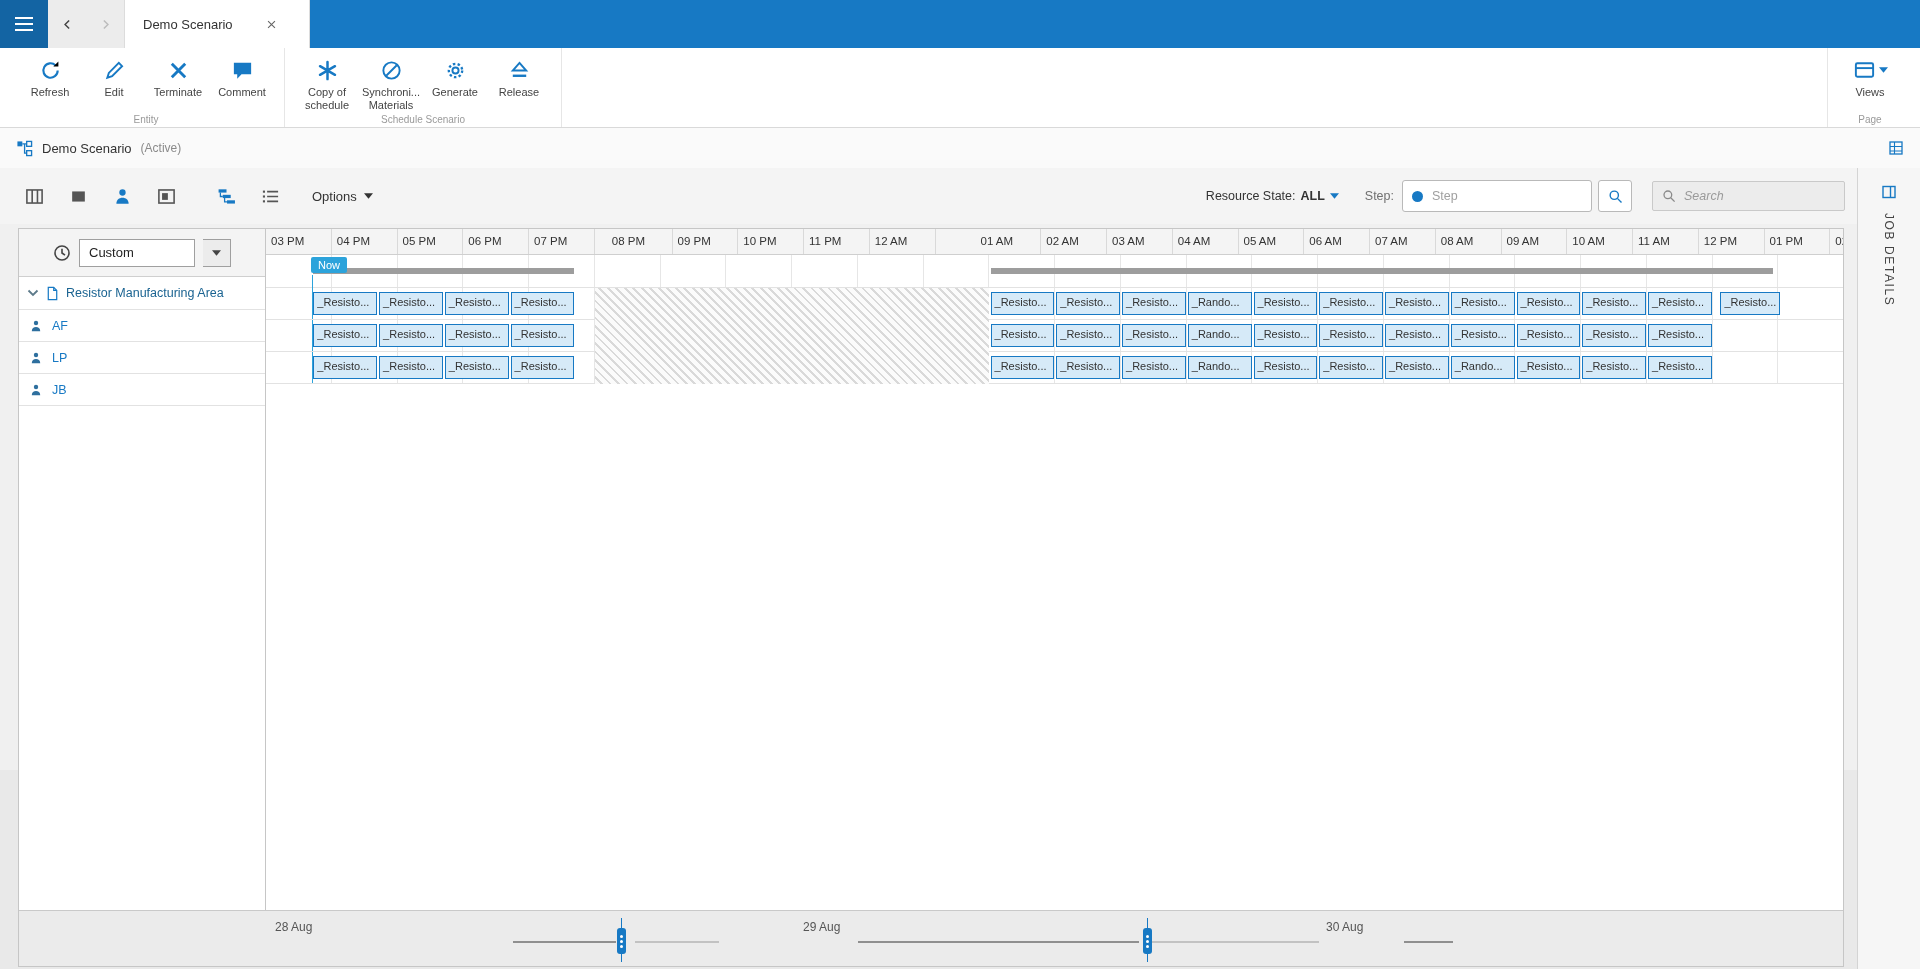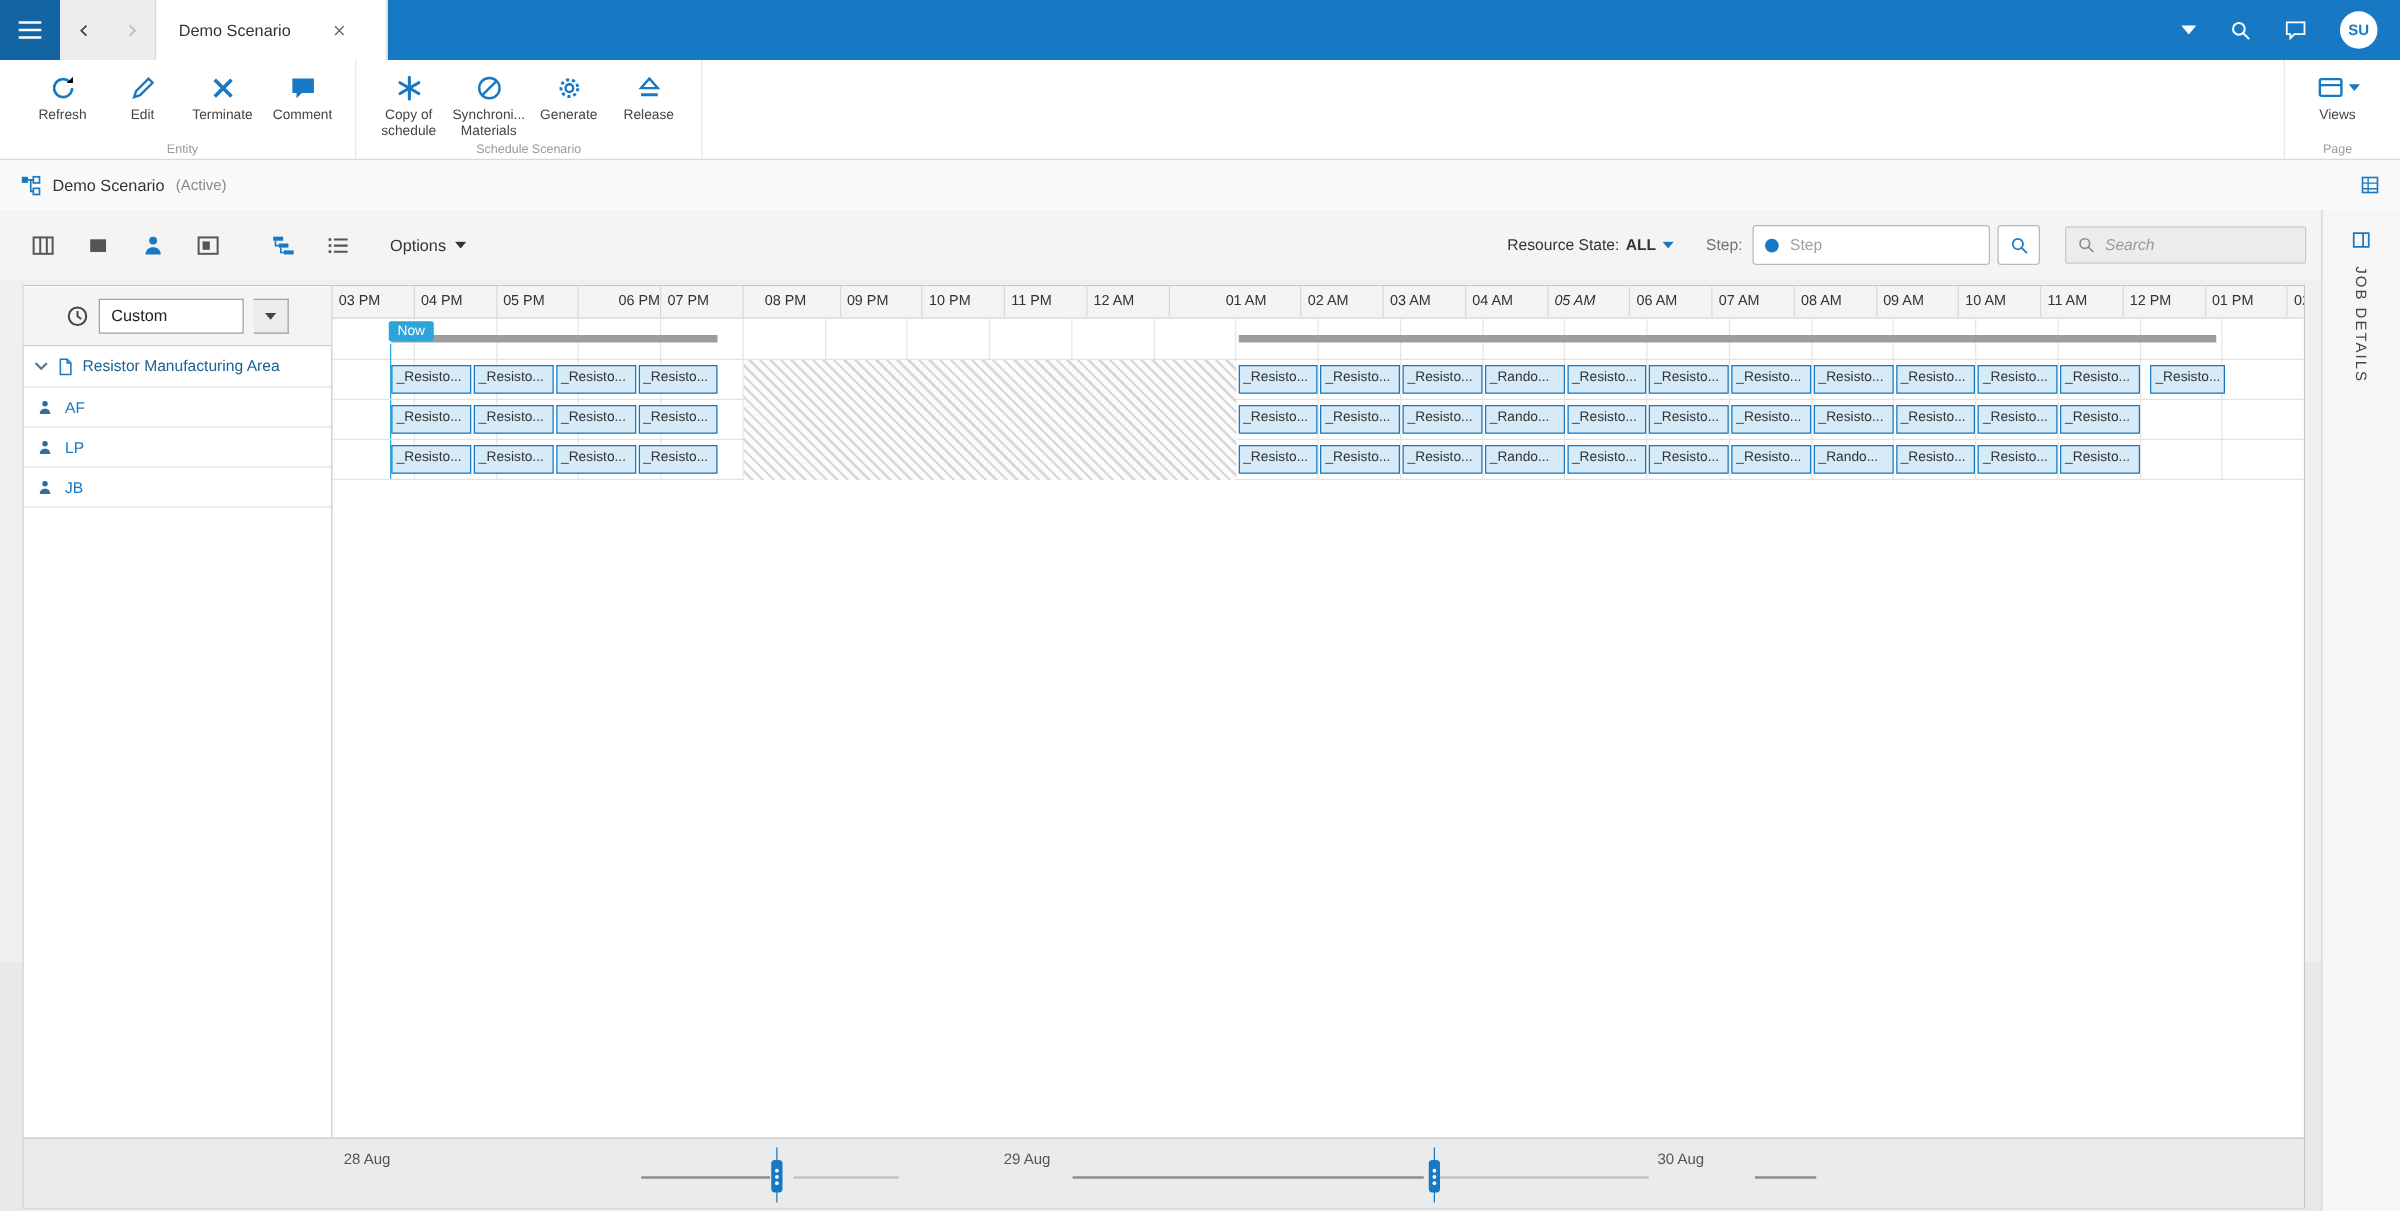--- a/index.html
+++ b/index.html
@@ -156,39 +156,20 @@
         <span class="tab-title">Demo Scenario</span>
         <span class="tab-close">
             <span class="icn">
               <svg viewBox="0 0 16 16">
                 <path d="M3 3l10 10M13 3L3 13" stroke="currentColor" stroke-width="1.6"></path>
               </svg>
             </span>
           </span>
       </div>
     </div>
-    <div class="topbar-right">
-      <span class="icn tb-caret">
-          <svg viewBox="0 0 10 6">
-            <path d="M0 0h10L5 6z" fill="currentColor"></path>
-          </svg>
-        </span>
-      <span class="icn">
-          <svg viewBox="0 0 16 16">
-            <circle cx="6.7" cy="6.7" r="4.4" fill="none" stroke="currentColor" stroke-width="1.5"></circle>
-            <path d="M10 10l4.4 4.4" stroke="currentColor" stroke-width="1.5"></path>
-          </svg>
-        </span>
-      <span class="icn">
-          <svg viewBox="0 0 18 17">
-            <path d="M1.5 1.5h15v10h-8.5L4.5 15v-3.5h-3z" fill="none" stroke="currentColor" stroke-width="1.5"></path>
-          </svg>
-        </span>
-      <div class="avatar">SU</div>
-    </div>
   </header>
 
   <div class="ribbon">
     <div class="rb-groups">
         <div class="rb-group">
           <div class="rb-btn">
             <div class="rb-icn-row">
               <span class="icn">
                 <svg viewBox="0 0 24 24">
                   <path d="M19.5 12a7.5 7.5 0 1 1-2.2-5.3" fill="none" stroke="currentColor" stroke-width="2.2"></path>
@@ -485,32 +466,32 @@
                   </span>
                   <span class="g-rname">JB</span>
                 </div>
               </div>
           </div>
           <div class="g-timecol">
             <div class="g-hours">
                 <div class="g-hour-cell" style="width: 65.75px;">03 PM</div>
                 <div class="g-hour-cell" style="width: 65.75px;">04 PM</div>
                 <div class="g-hour-cell" style="width: 65.75px;">05 PM</div>
-                <div class="g-hour-cell" style="width: 65.75px; text-align: right;">06 PM</div>
+                <div class="g-hour-cell" style="width: 65.75px;">06 PM</div>
                 <div class="g-hour-cell" style="width: 65.75px;">07 PM</div>
                 <div class="g-hour-cell" style="width: 65.75px; margin-left: 12px;">08 PM</div>
                 <div class="g-hour-cell" style="width: 65.75px;">09 PM</div>
                 <div class="g-hour-cell" style="width: 65.75px;">10 PM</div>
                 <div class="g-hour-cell" style="width: 65.75px;">11 PM</div>
                 <div class="g-hour-cell" style="width: 65.75px;">12 AM</div>
                 <div class="g-hour-cell" style="width: 65.75px; margin-left: 40px;">01 AM</div>
                 <div class="g-hour-cell" style="width: 65.75px;">02 AM</div>
                 <div class="g-hour-cell" style="width: 65.75px;">03 AM</div>
                 <div class="g-hour-cell" style="width: 65.75px;">04 AM</div>
-                <div class="g-hour-cell" style="width: 65.75px; font-style: italic;">05 AM</div>
+                <div class="g-hour-cell" style="width: 65.75px;">05 AM</div>
                 <div class="g-hour-cell" style="width: 65.75px;">06 AM</div>
                 <div class="g-hour-cell" style="width: 65.75px;">07 AM</div>
                 <div class="g-hour-cell" style="width: 65.75px;">08 AM</div>
                 <div class="g-hour-cell" style="width: 65.75px;">09 AM</div>
                 <div class="g-hour-cell" style="width: 65.75px;">10 AM</div>
                 <div class="g-hour-cell" style="width: 65.75px;">11 AM</div>
                 <div class="g-hour-cell" style="width: 65.75px;">12 PM</div>
                 <div class="g-hour-cell" style="width: 65.75px;">01 PM</div>
                 <div class="g-hour-cell" style="width: 65.75px;">02 PM</div>
               </div>

